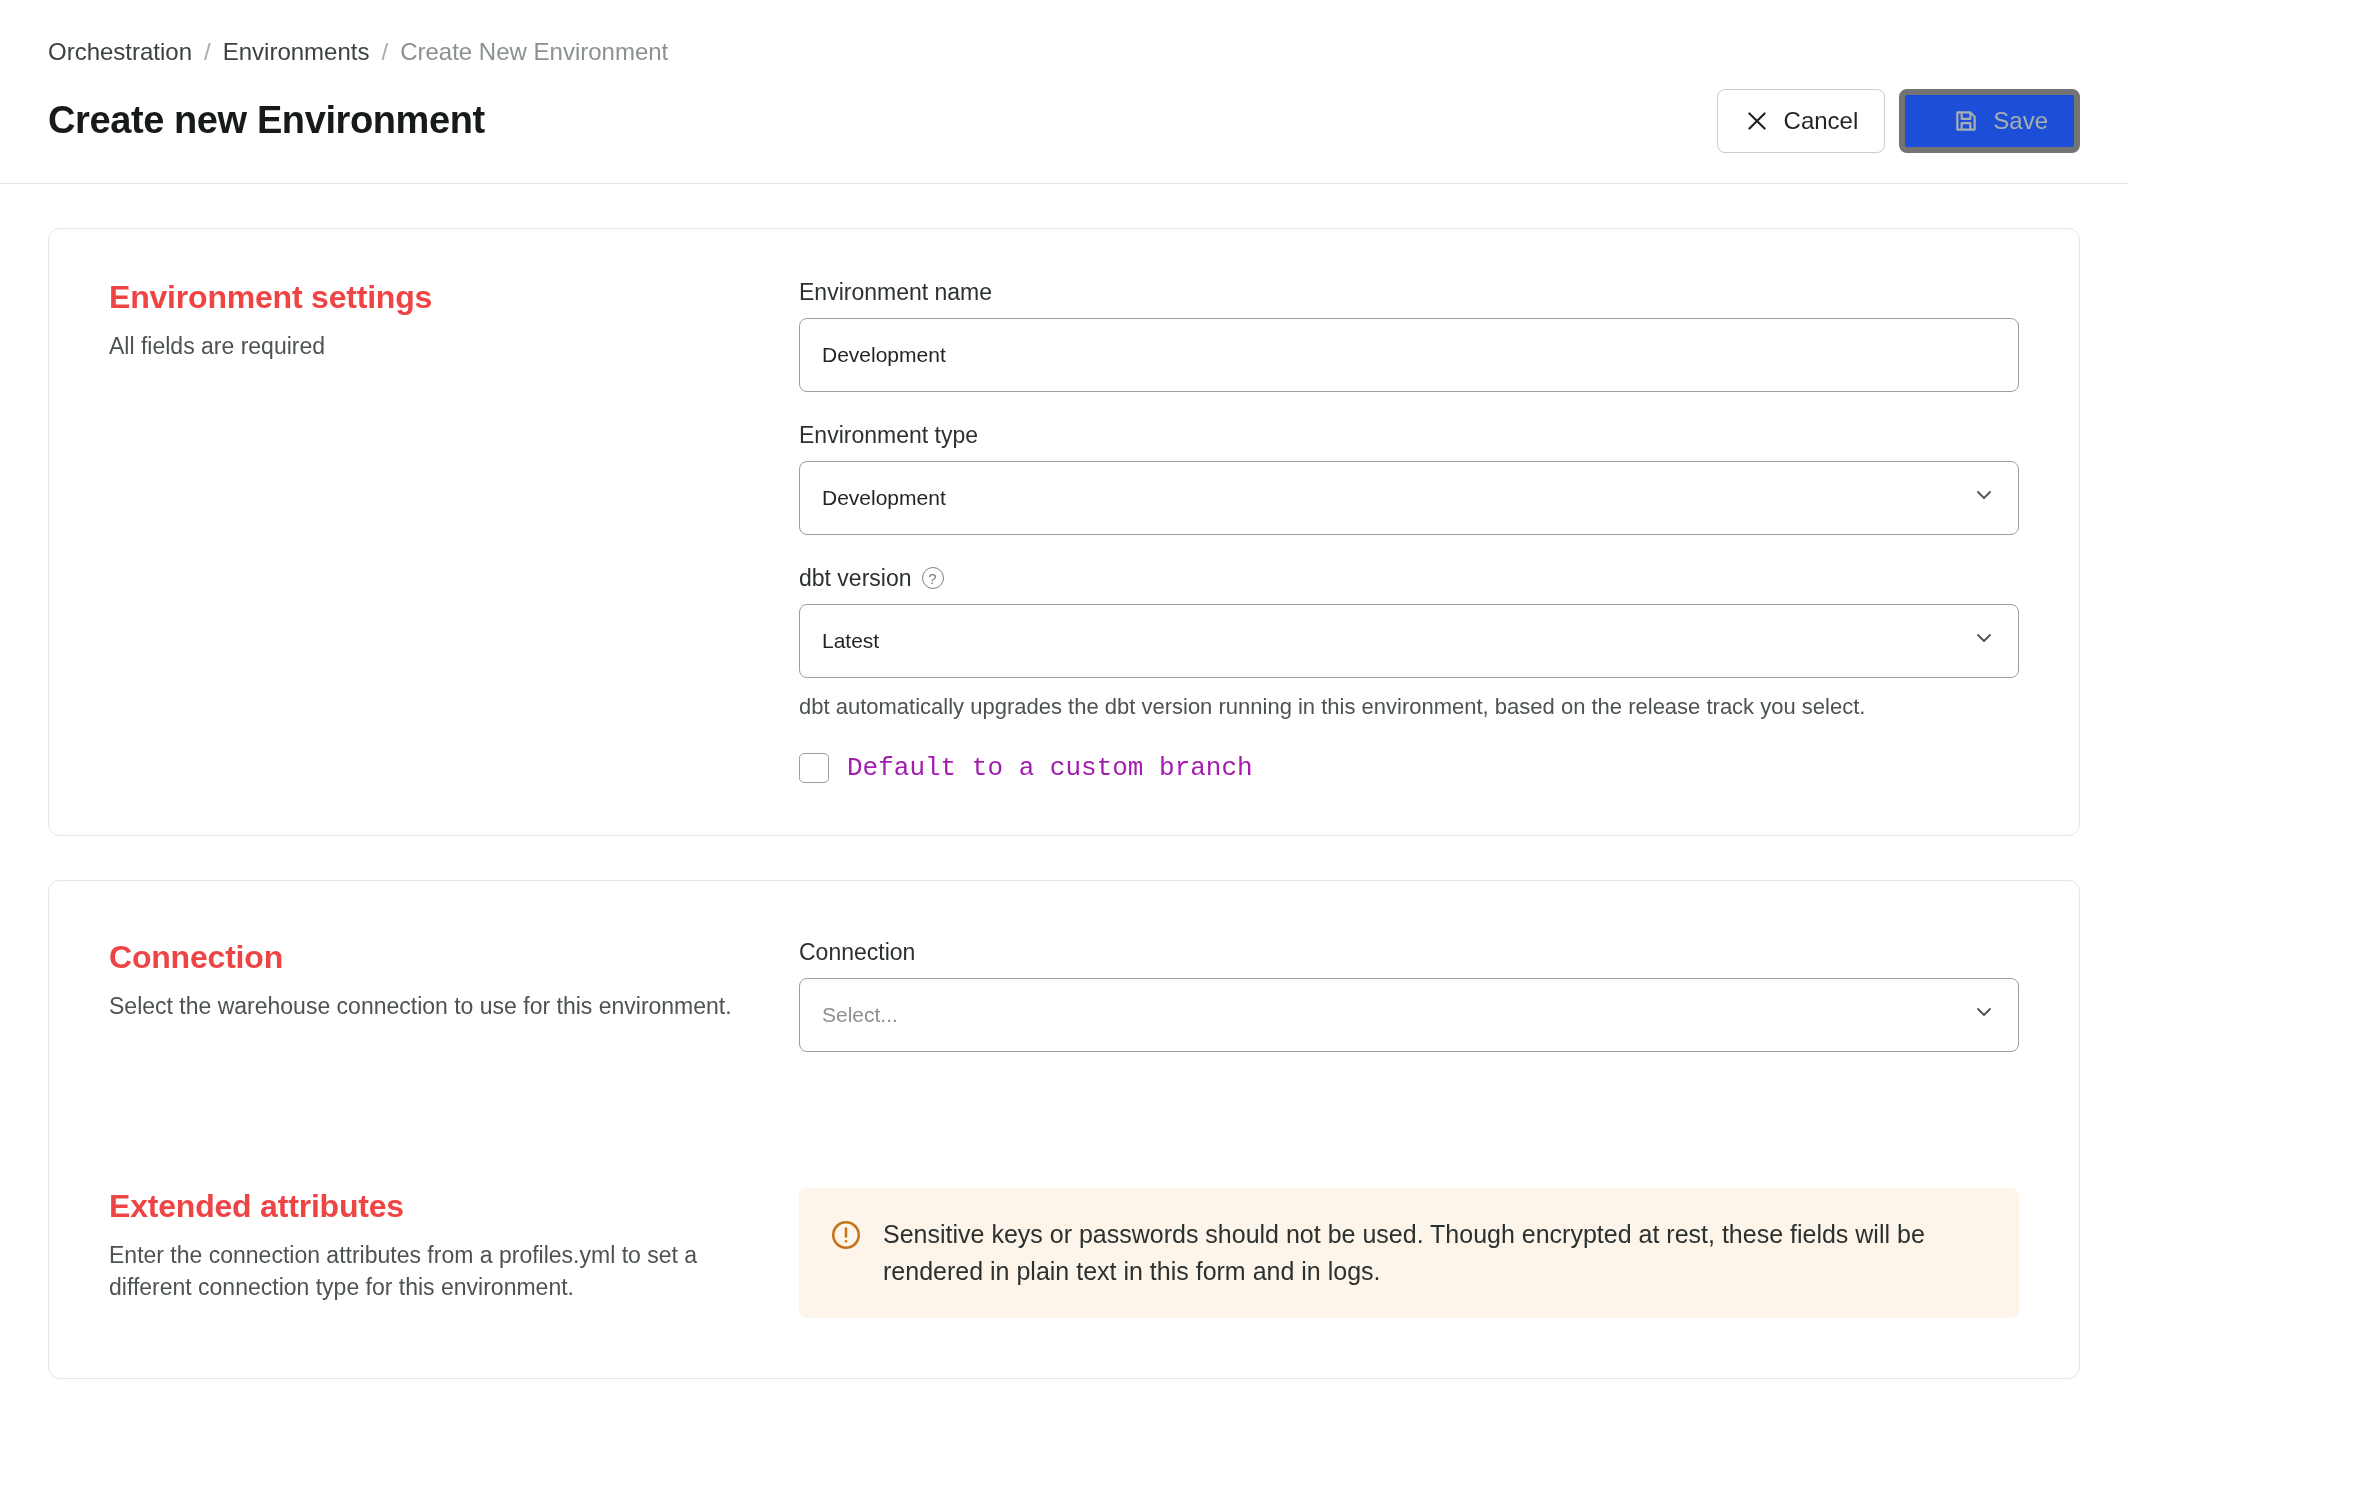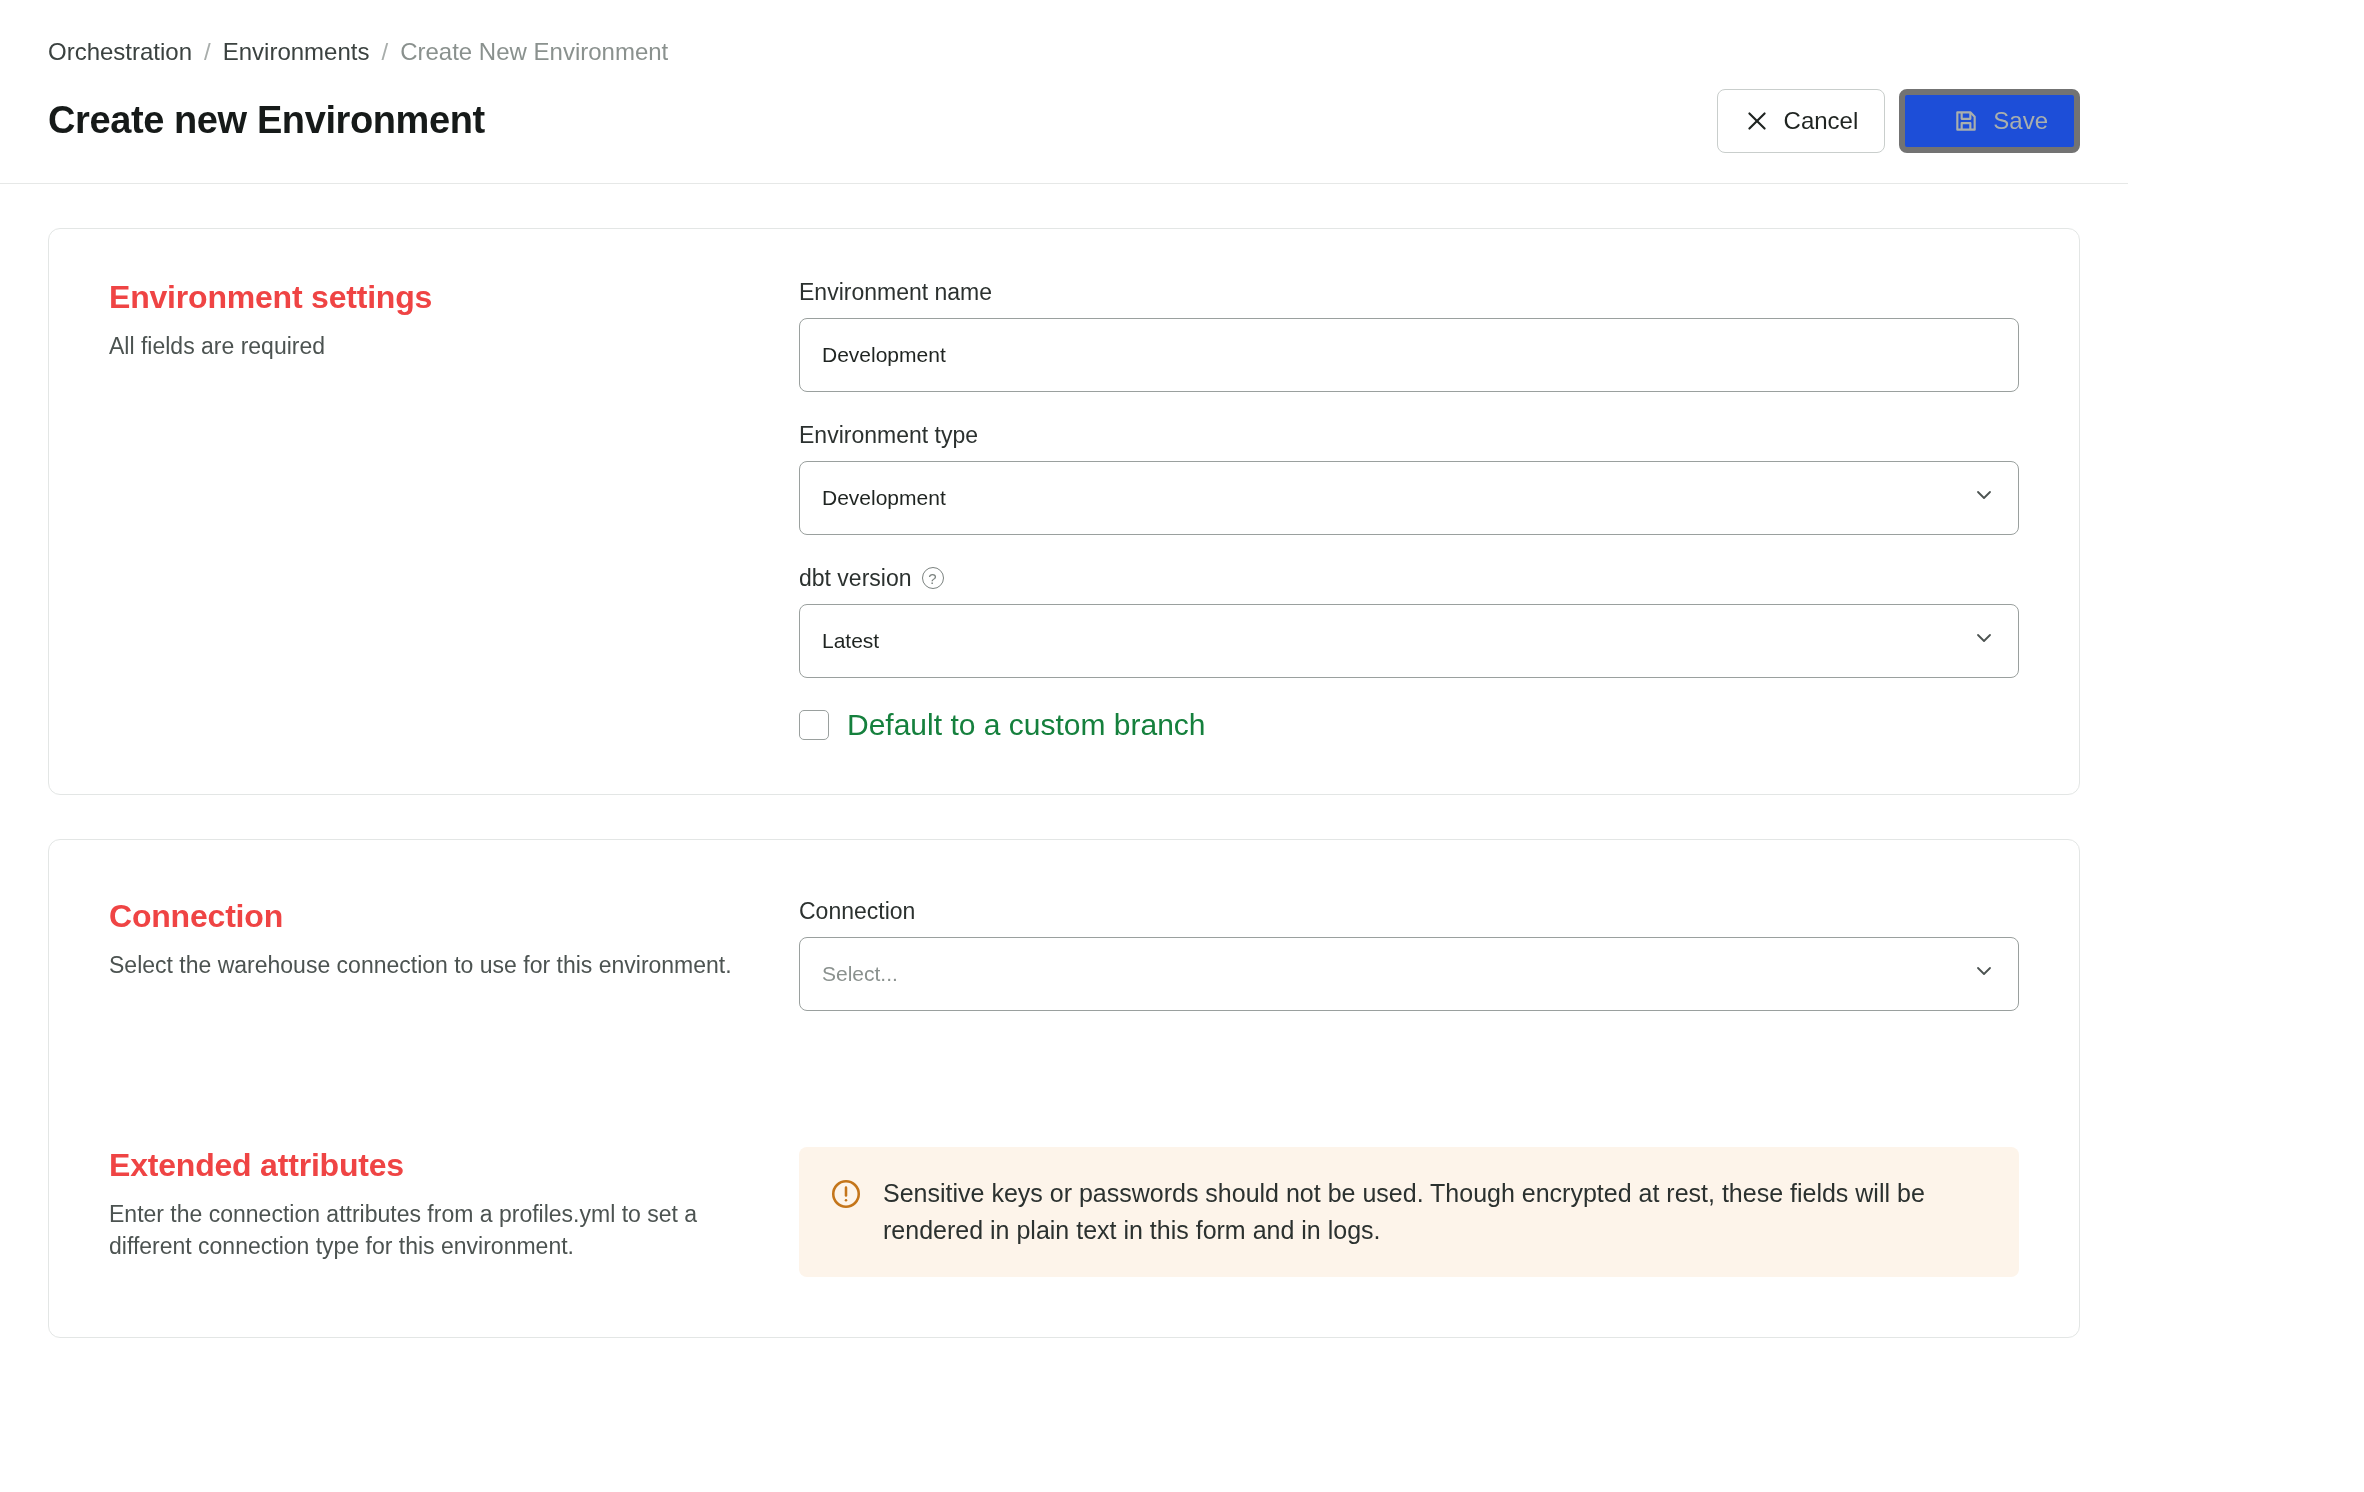--- a/index.html
+++ b/index.html
@@ -175,23 +175,24 @@
   .checkbox {
     width: 30px;
     height: 30px;
     border: 1.8px solid #9aa09e;
     border-radius: 5px;
     background: #fff;
     cursor: pointer;
     flex: 0 0 30px;
   }
   .checkbox-label {
-    font-size: 30px;
-    color: #15803d;
-    cursor: pointer;
+    font-size: 26px;
+    color: #a21caf;
+    cursor: pointer;
+    font-family: Liberation Mono, monospace;
   }
 
   
   .alert {
     display: flex;
     gap: 20px;
     background: #fdf4ea;
     border-radius: 8px;
     padding: 28px 30px;
     align-items: flex-start;
@@ -281,20 +282,21 @@
             <span class="help-icon">?</span>
           </div>
           <div class="select">
             <span>Latest</span>
             <span class="chev">
               <svg width="24" height="24" viewBox="0 0 24 24" fill="none" stroke="#4c5351" stroke-width="1.8" stroke-linecap="round" stroke-linejoin="round">
                   <polyline points="6 9 12 15 18 9"></polyline>
                 </svg>
             </span>
           </div>
+          <div class="field-hint">dbt automatically upgrades the dbt version running in this environment, based on the release track you select.</div>
         </div>
 
         <div class="checkbox-row">
           <div class="checkbox"></div>
           <div class="checkbox-label">Default to a custom branch</div>
         </div>
 
       </div>
     </section>
 

